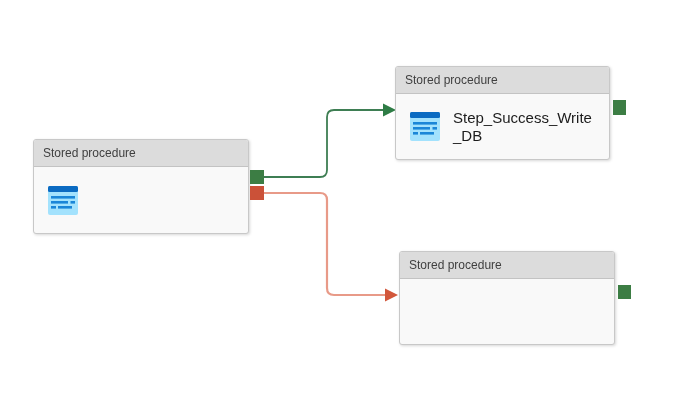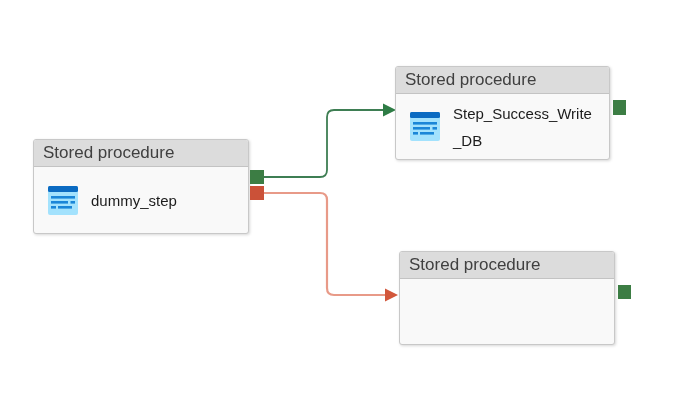--- a/index.html
+++ b/index.html
@@ -43,34 +43,34 @@
     box-sizing: border-box;
   }
   .node-header {
     height: 26px;
     background: var(--header-bg, #dcdcdc);
     border-bottom: 1px solid #c3c3c3;
     border-radius: 2px 2px 0 0;
     display: flex;
     align-items: center;
     padding: 0 9px;
-    font-size: 17px;
+    font-size: 12px;
     color: var(--header-text, #404040);
   }
   .node-body {
     display: flex;
     align-items: center;
     padding: 0 10px 0 14px;
     gap: 13px;
     height: calc(100% - 27px);
   }
   .node-label {
     font-size: 15px;
     color: var(--label-text, #1c1c1c);
-    line-height: 27px;
+    line-height: 18px;
   }
   .node-label.nowrap { white-space: nowrap; }
   .node-label.wrap {
     max-width: 160px;
     word-break: break-all;
   }
   .sp-icon { display: block; flex: 0 0 auto; }
   .ic-bg   { fill: var(--icon-bg, #a3e2fd); }
   .ic-bar  { fill: var(--icon-bar, #0b6bc2); }
   .ic-line { fill: var(--icon-line, #1a86d8); }
@@ -106,21 +106,20 @@
     <div class="node-body">
       <svg class="sp-icon" width="30" height="29" viewBox="0 0 30 29">
         <rect class="ic-bg" x="0" y="0" width="30" height="29" rx="2"></rect>
         <rect class="ic-bar" x="0" y="0" width="30" height="6" rx="1.5"></rect>
         <rect class="ic-line" x="3" y="10" width="24" height="2.6"></rect>
         <rect class="ic-line" x="3" y="15" width="17" height="2.6"></rect>
         <rect class="ic-line" x="22.5" y="15" width="4.5" height="2.6"></rect>
         <rect class="ic-line" x="3" y="20" width="5" height="2.6"></rect>
         <rect class="ic-line" x="10" y="20" width="14" height="2.6"></rect>
       </svg>
-      <span class="node-label nowrap">dummy_step</span>
     </div>
   </div>
 
   <div class="node" style="left:395px; top:66px; width:215px; height:94px;">
     <div class="node-header">
       <span>Stored procedure</span>
     </div>
     <div class="node-body">
       <svg class="sp-icon" width="30" height="29" viewBox="0 0 30 29">
         <rect class="ic-bg" x="0" y="0" width="30" height="29" rx="2"></rect>

